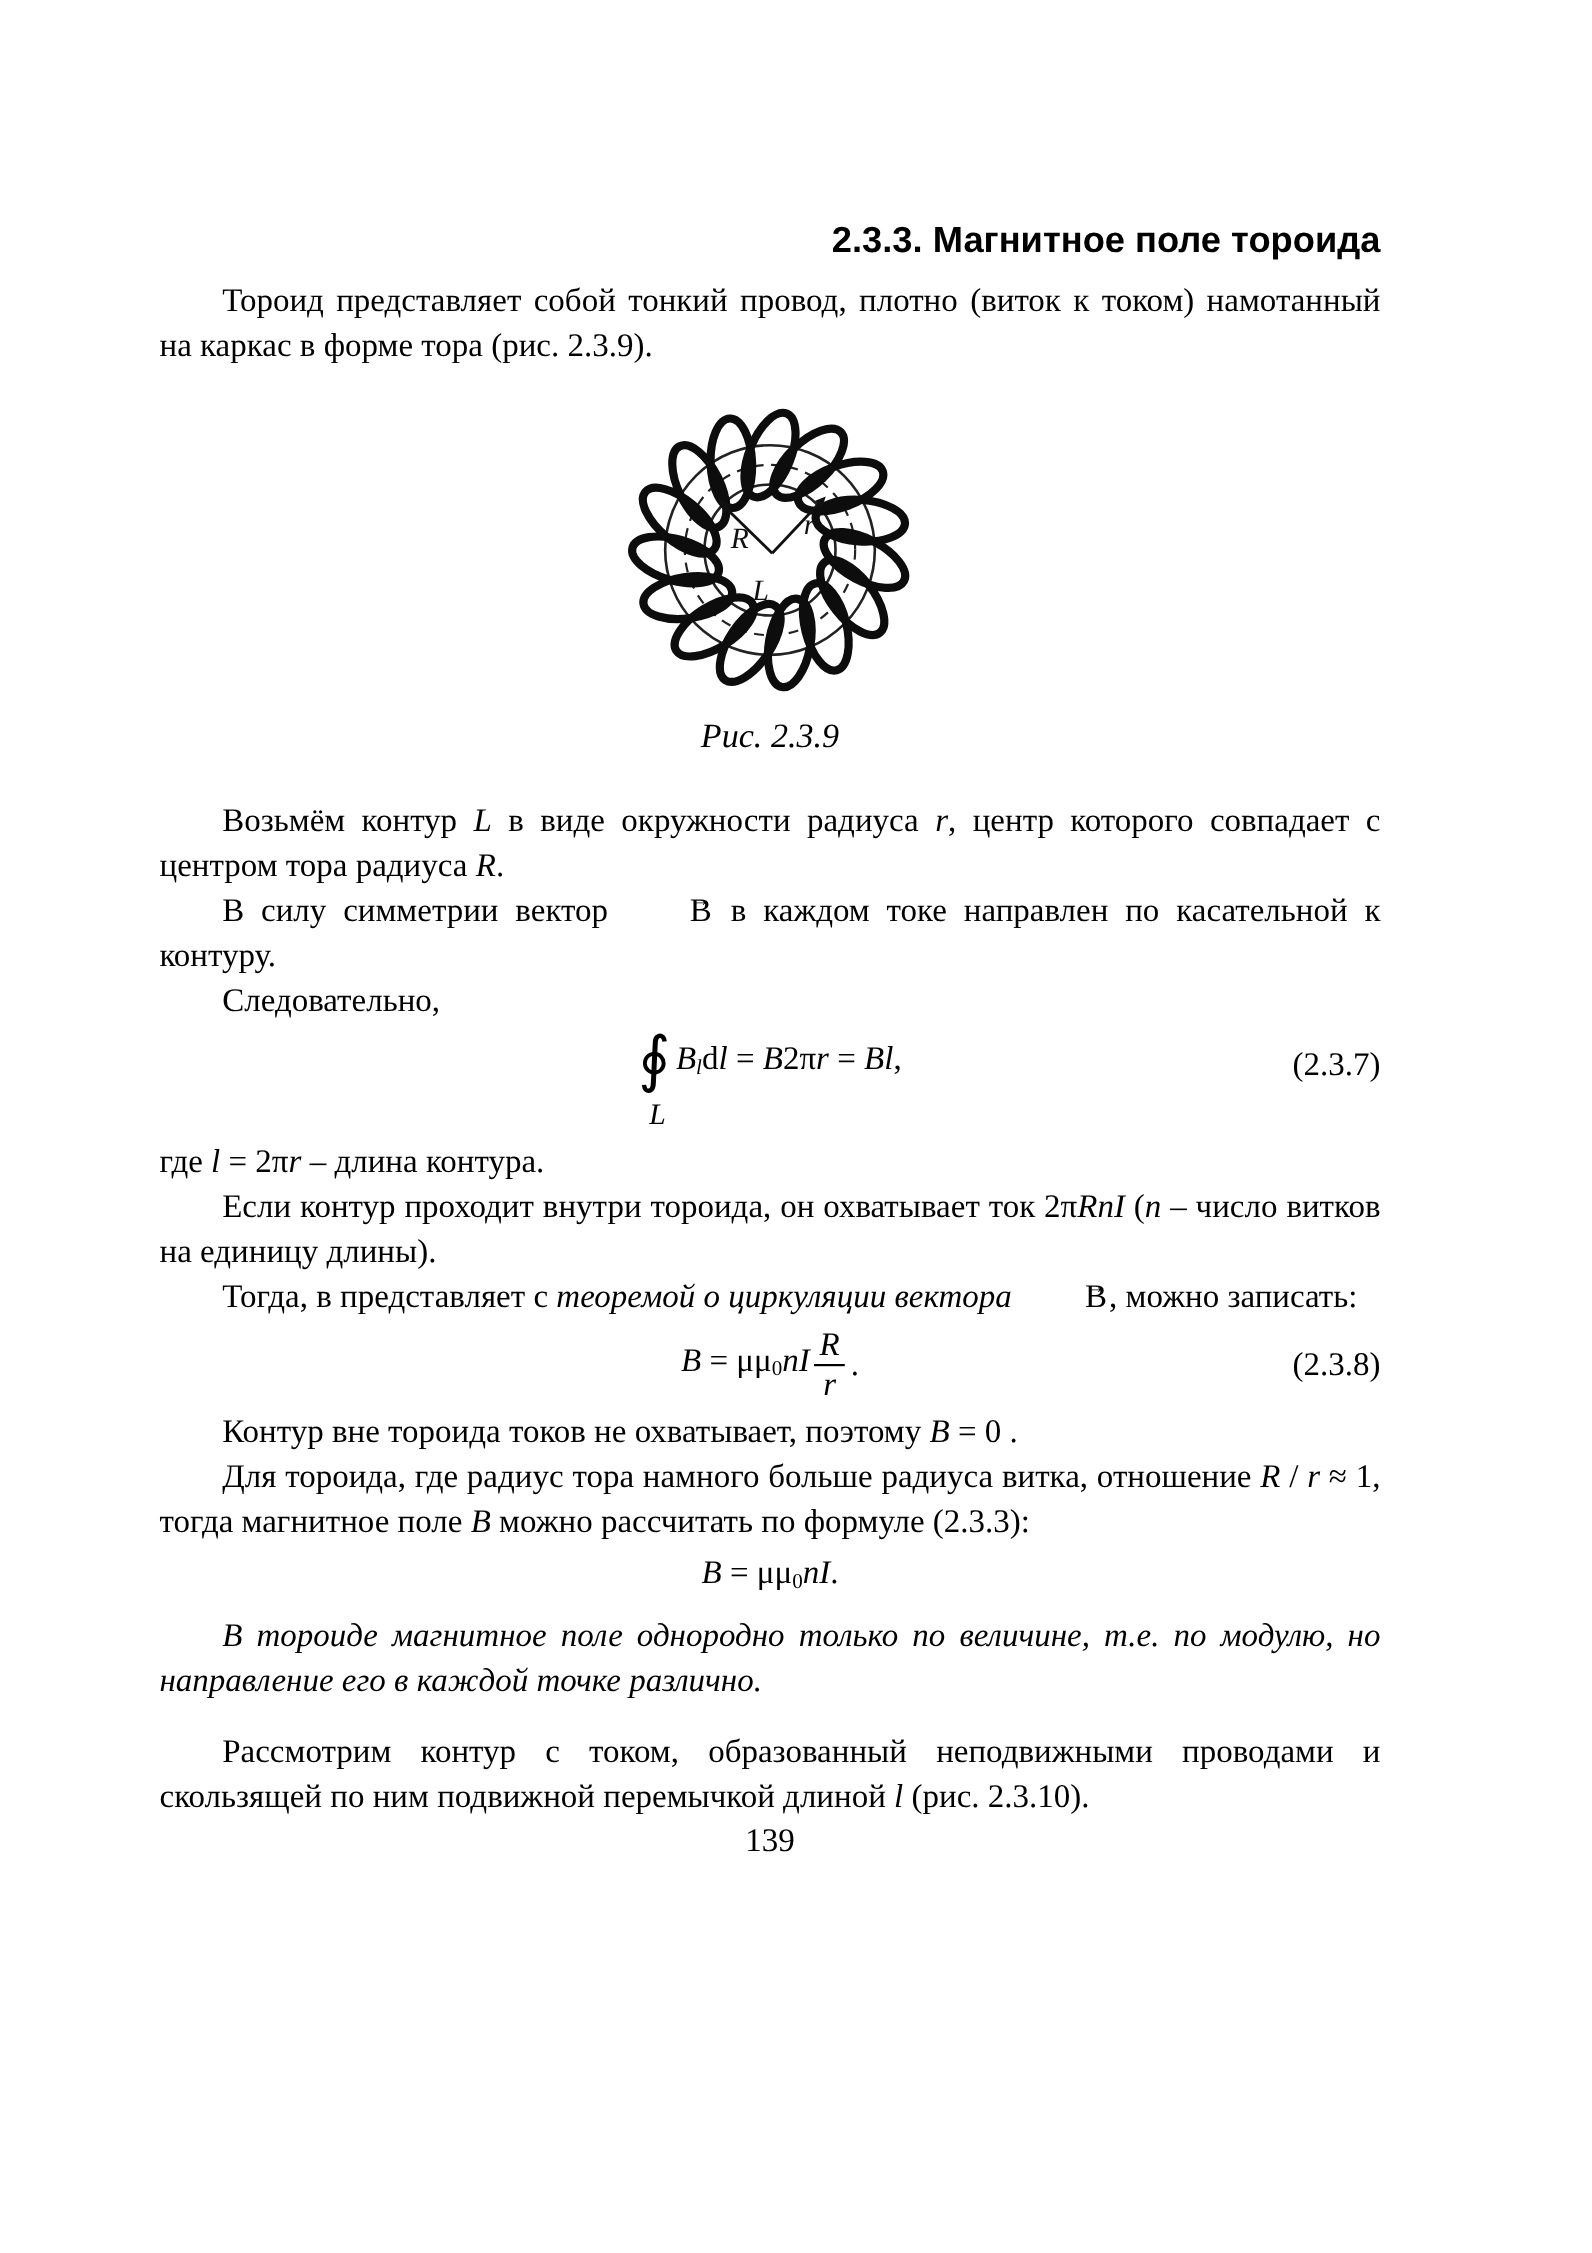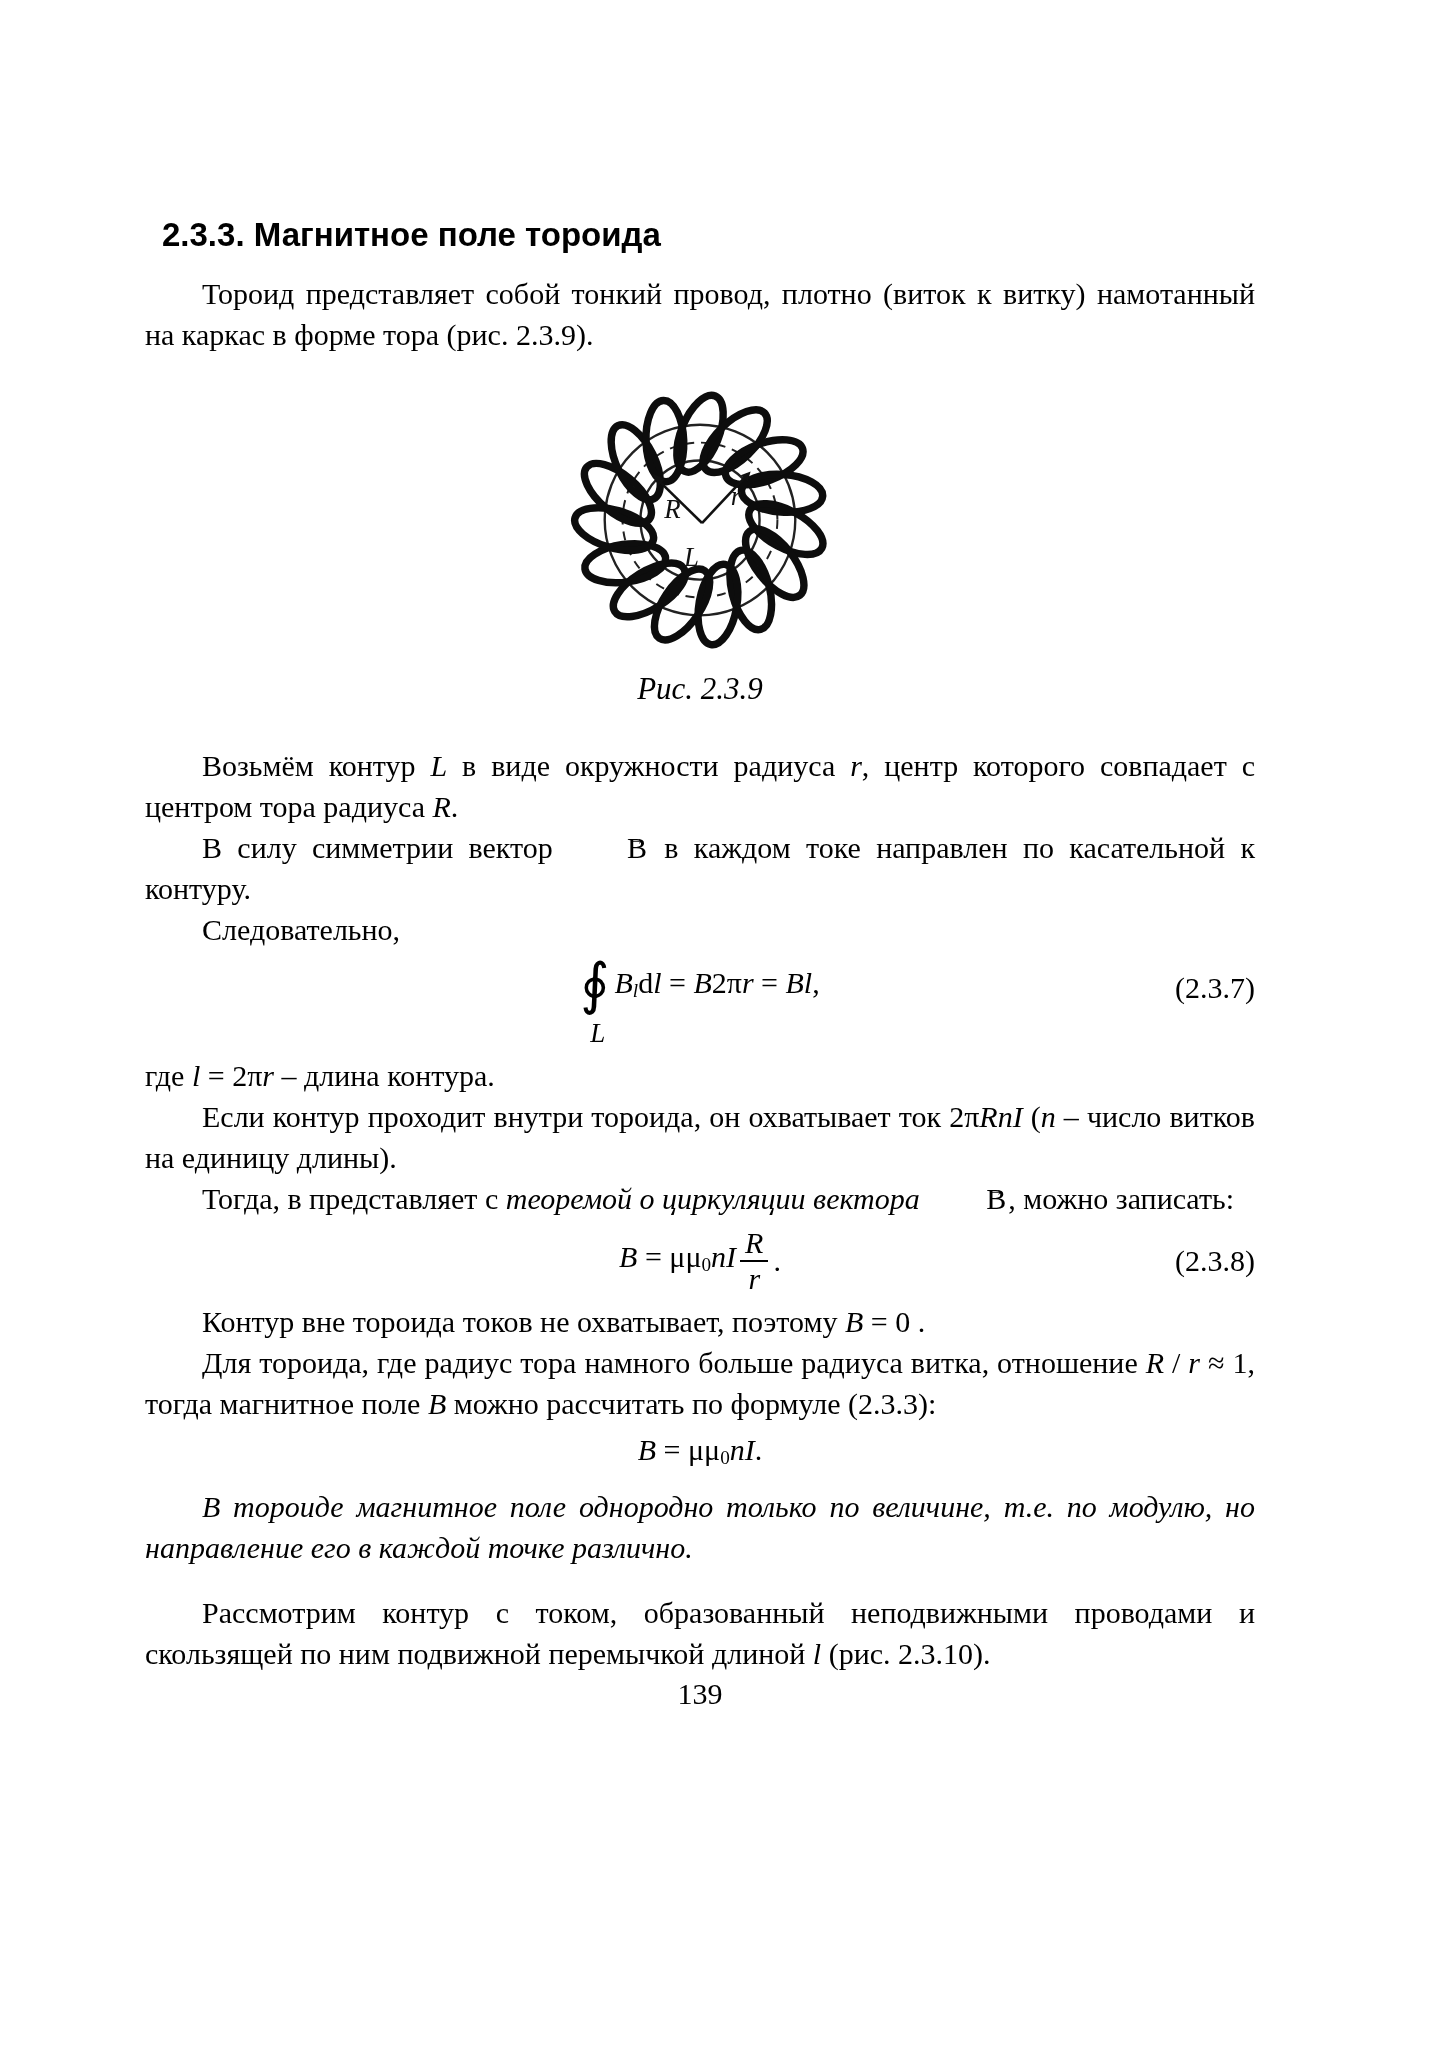--- a/index.html
+++ b/index.html
@@ -15,21 +15,21 @@
   .content{position:absolute;left:145px;top:196px;width:1110px;}
   p{margin:0;line-height:41px;text-align:justify;}
   .indent{text-indent:57px;}
   .it{font-style:italic;}
   .sb{font-size:0.64em;vertical-align:-0.22em;}
   .vec{position:relative;display:inline-block;margin:0 2px;}
   .vec::after{content:"\2192";position:absolute;left:1px;top:-0.52em;font-size:0.58em;}
   .sec-title{
     font-family:"Liberation Sans", sans-serif;
     font-weight:bold;font-size:33px;line-height:43px;
-    text-align:left;margin:17px;
+    text-align:right;margin:0;
   }
   .sec-title-234{margin-top:30px;}
   
   .fig{margin-top:26px;text-align:center;}
   .toroid{display:block;margin:0 auto;width:268px;height:288px;}
   .toroid ellipse{fill:none;stroke:#0d0d0d;stroke-width:7.5;}
   .core{fill:none;stroke:#222;stroke-width:2.4;}
   .core.dash{stroke-dasharray:9 7;stroke-width:2;}
   .rline{stroke:#111;stroke-width:2.6;}
   .ahead{fill:#111;}
@@ -53,21 +53,21 @@
   .mt24{margin-top:24px;}
 </style>
 </head>
 <body>
 
 <div class="page">
   <div class="content">
 
     <div class="sec-title">2.3.3. Магнитное поле тороида</div>
 
-    <p class="indent mt14"><span>Тороид представляет собой тонкий провод, плотно (виток к витку) намотанный на каркас в форме тора (рис. 2.3.9).</span></p>
+    <p class="indent mt14"><span>Тороид представляет собой тонкий провод, плотно (виток к током) намотанный на каркас в форме тора (рис. 2.3.9).</span></p>
 
     <div class="fig">
       <svg class="toroid" viewBox="0 0 270 290">
         <g>
           <circle class="core" cx="135" cy="140" r="60"></circle>
           <circle class="core dash" cx="135" cy="140" r="78"></circle>
           <circle class="core" cx="135" cy="140" r="96"></circle>
         </g>
         <g id="coil">
             <ellipse cx="135.0" cy="53.0" rx="19" ry="41" transform="rotate(22.0 135.0 53.0)"></ellipse>

